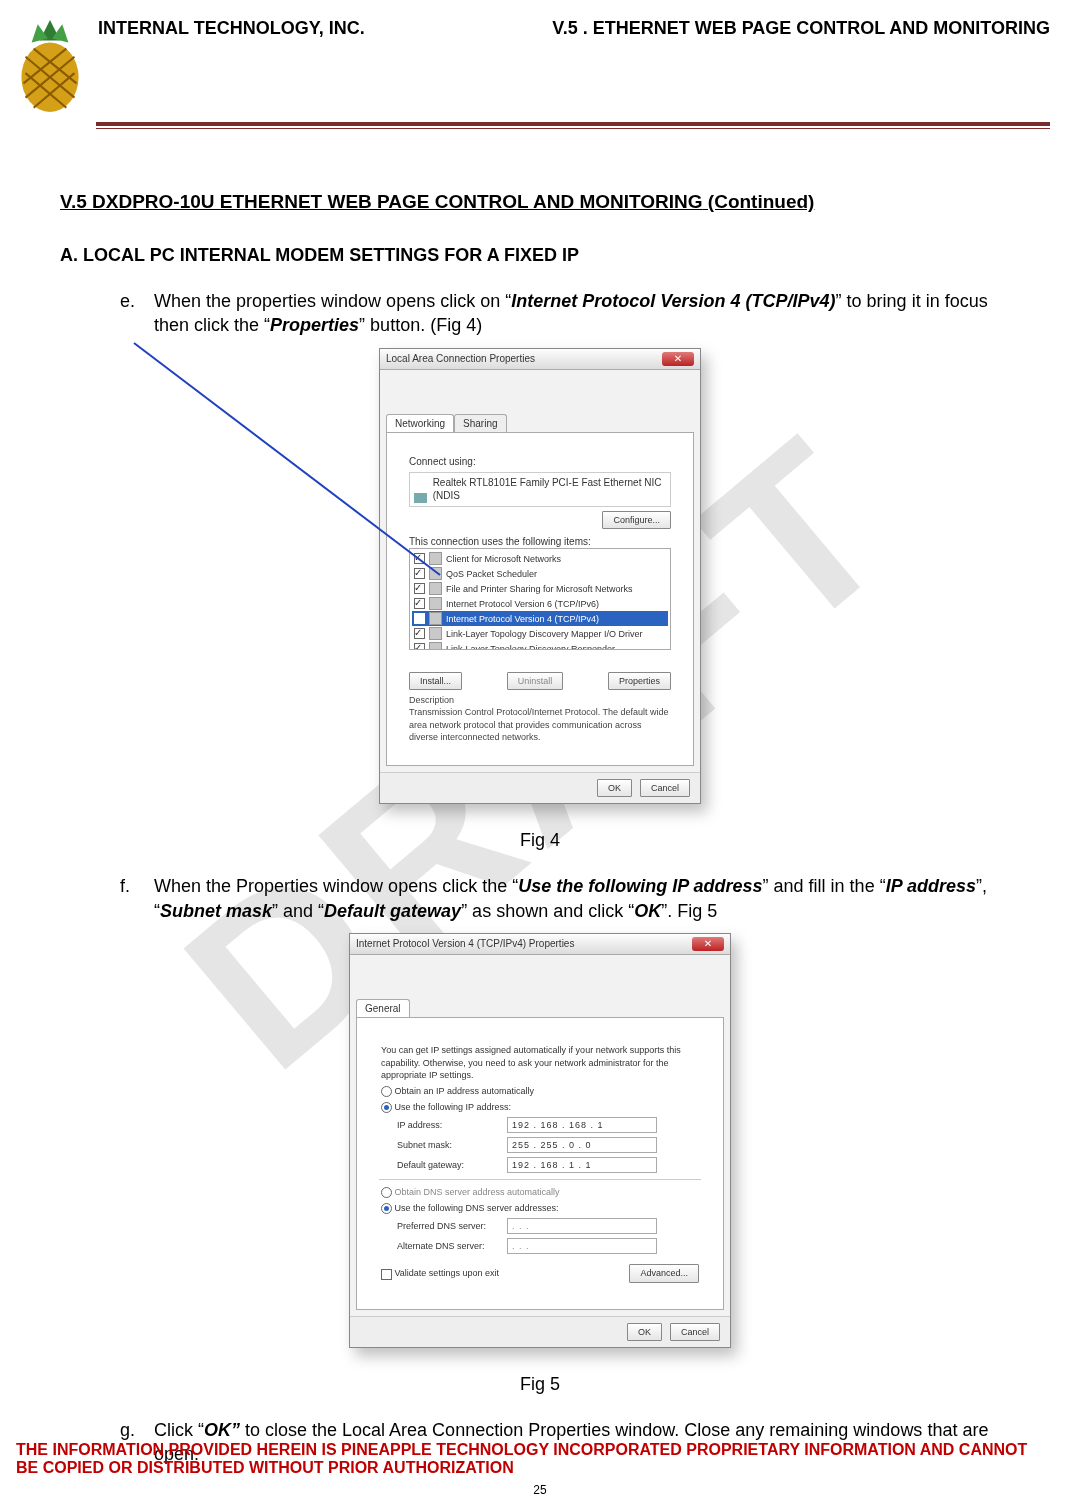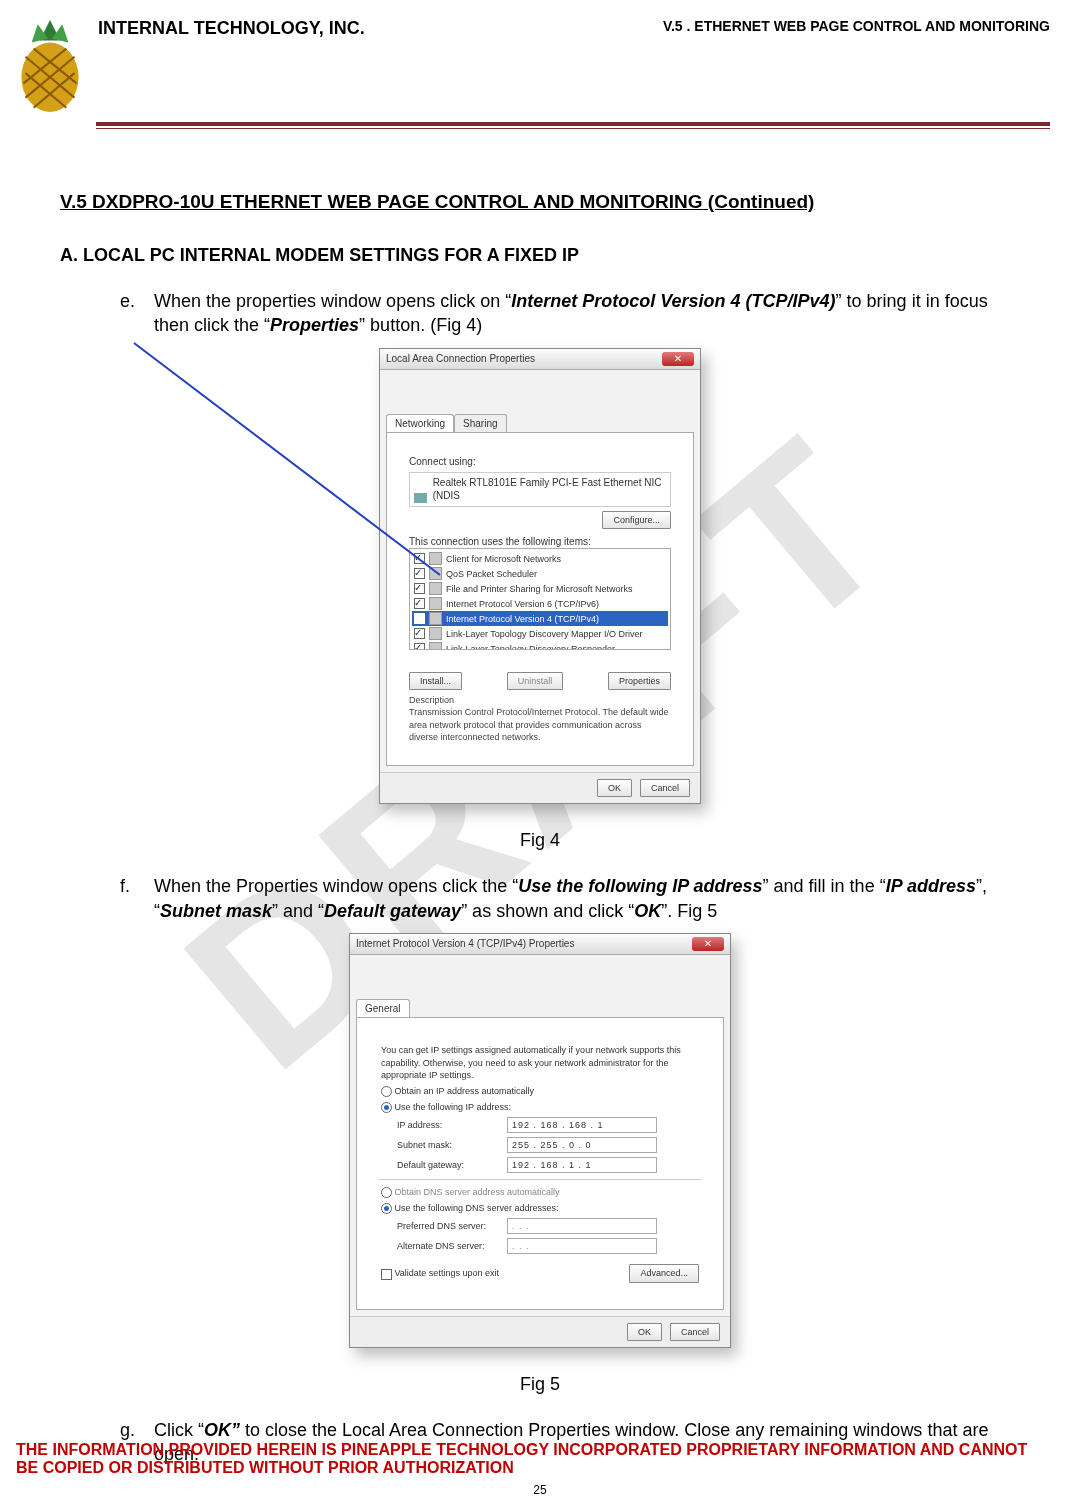--- a/index.html
+++ b/index.html
@@ -28,21 +28,21 @@
   
   .hdr{
     display:flex;align-items:flex-start;padding:18px 30px 0 8px;
     position:relative;z-index:2;
   }
   .logo{
     width:84px;height:98px;margin-right:6px;flex:0 0 auto;
   }
   .hdr-texts{display:flex;flex:1;justify-content:space-between;align-items:flex-start;}
   .hdr-left{font-weight:bold;font-size:18px;}
-  .hdr-right{font-weight:bold;font-size:14px;text-align:right;}
+  .hdr-right{font-weight:bold;font-size:18px;text-align:right;}
   .rule{
     margin:6px 30px 0 96px;height:0;
     border-top:4px solid #7a2b2b;border-bottom:1px solid #7a2b2b;
     padding-top:2px;
   }
 
   
   .content{position:relative;z-index:2;padding:60px 60px 0 60px;font-size:18px;line-height:1.35;}
   .sec-title{font-weight:bold;font-size:19px;}
   .sec-title .uline{text-decoration:underline;}

